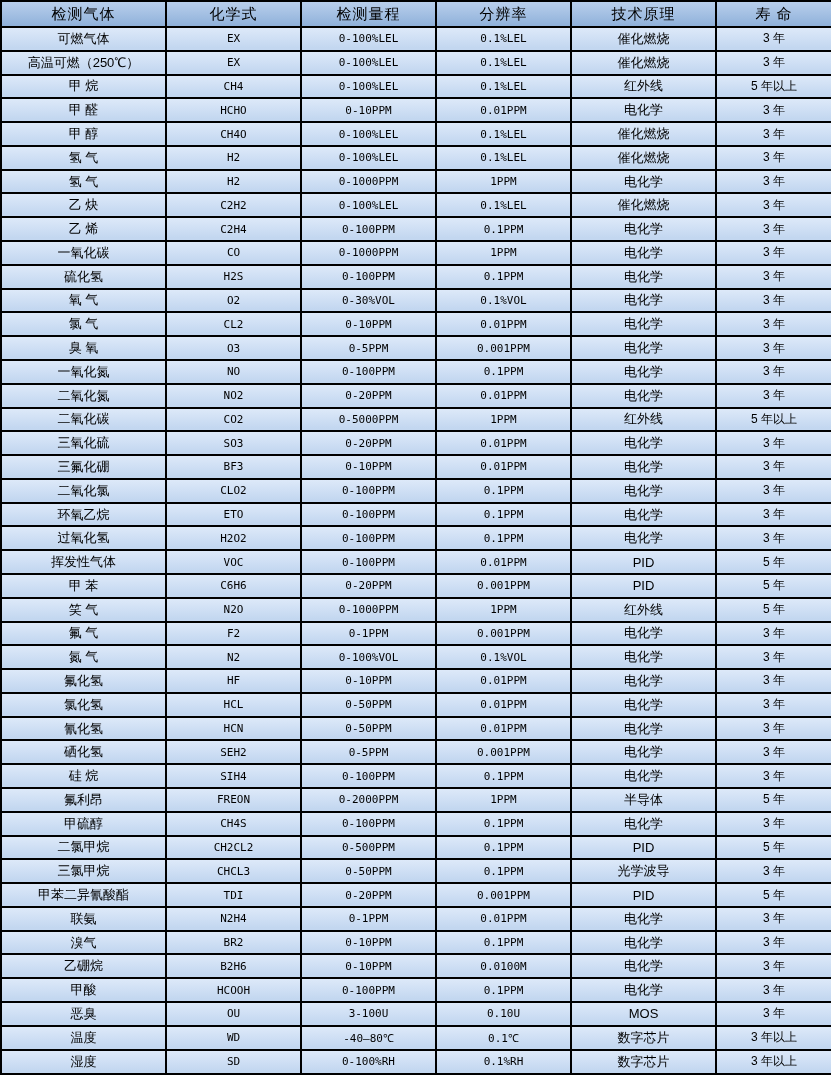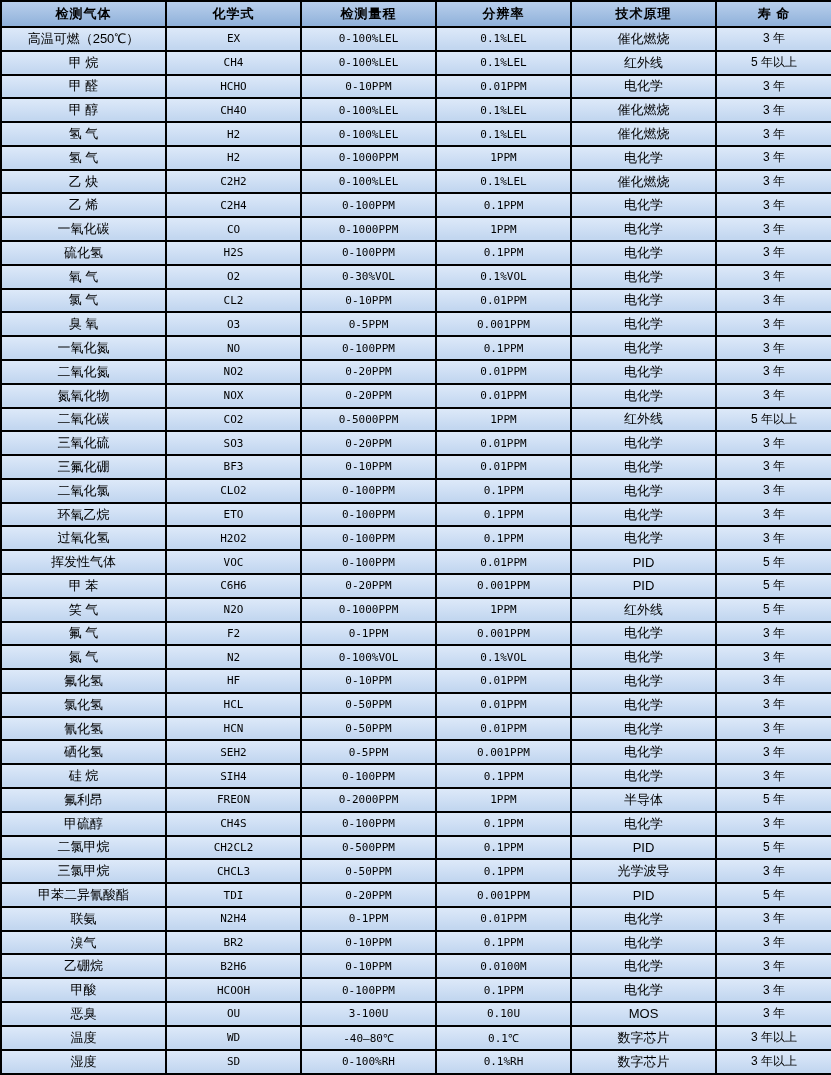--- a/index.html
+++ b/index.html
@@ -22,22 +22,22 @@
   th, td {
     border: 2px solid #000000;
     text-align: center;
     vertical-align: middle;
     padding: 0 2px;
     overflow: hidden;
     white-space: nowrap;
   }
   thead th {
     height: 24px;
-    font-size: 13px;
-    font-weight: bold;
+    font-size: 15px;
+    font-weight: normal;
     background: linear-gradient(180deg, #b9cfec 0%, #8fb1da 100%);
     letter-spacing: 1px;
   }
   tbody td {
     font-size: 13px;
     background: linear-gradient(180deg, #dde9f9 0%, #c3d7f0 90%);
   }
   tbody td.mono {
     font-family: "DejaVu Sans Mono", "Liberation Mono", monospace;
     font-size: 11px;
@@ -63,20 +63,28 @@
       <th>检测气体</th>
       <th>化学式</th>
       <th>检测量程</th>
       <th>分辨率</th>
       <th>技术原理</th>
       <th>寿  命</th>
     </tr>
   </thead>
   <tbody id="table-body">
       <tr>
+        <td>可燃气体</td>
+        <td class="mono">EX</td>
+        <td class="mono">0-100%LEL</td>
+        <td class="mono">0.1%LEL</td>
+        <td>催化燃烧</td>
+        <td class="life">3 年</td>
+      </tr>
+      <tr>
         <td>高温可燃（250℃）</td>
         <td class="mono">EX</td>
         <td class="mono">0-100%LEL</td>
         <td class="mono">0.1%LEL</td>
         <td>催化燃烧</td>
         <td class="life">3 年</td>
       </tr>
       <tr>
         <td>甲  烷</td>
         <td class="mono">CH4</td>
@@ -177,28 +185,20 @@
         <td>一氧化氮</td>
         <td class="mono">NO</td>
         <td class="mono">0-100PPM</td>
         <td class="mono">0.1PPM</td>
         <td>电化学</td>
         <td class="life">3 年</td>
       </tr>
       <tr>
         <td>二氧化氮</td>
         <td class="mono">NO2</td>
-        <td class="mono">0-20PPM</td>
-        <td class="mono">0.01PPM</td>
-        <td>电化学</td>
-        <td class="life">3 年</td>
-      </tr>
-      <tr>
-        <td>氮氧化物</td>
-        <td class="mono">NOX</td>
         <td class="mono">0-20PPM</td>
         <td class="mono">0.01PPM</td>
         <td>电化学</td>
         <td class="life">3 年</td>
       </tr>
       <tr>
         <td>二氧化碳</td>
         <td class="mono">CO2</td>
         <td class="mono">0-5000PPM</td>
         <td class="mono">1PPM</td>

